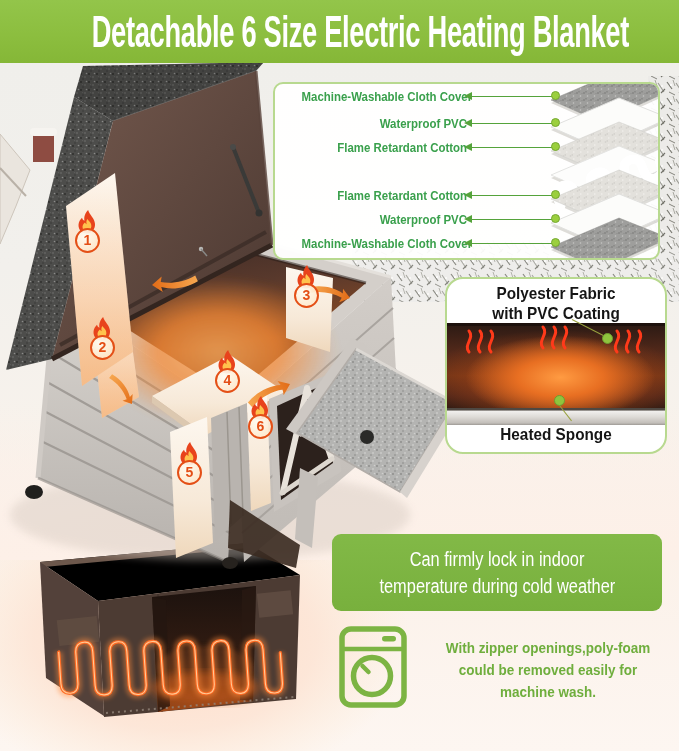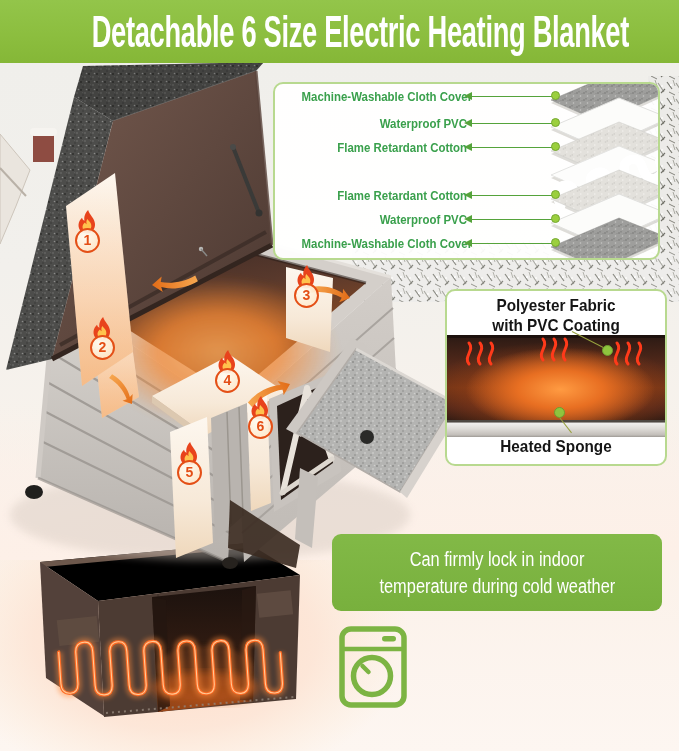--- a/index.html
+++ b/index.html
@@ -26,22 +26,22 @@
           transform:scaleX(.88);transform-origin:right center;white-space:nowrap;
           text-shadow:-1px -1px 0 #fff,1px -1px 0 #fff,-1px 1px 0 #fff,1px 1px 0 #fff,0 0 3px #fff;}
   .lline{position:absolute;left:196px;width:84px;top:9px;border-top:1.6px solid #55a33b;}
   .lline i{display:block;position:absolute;}
   .lhead{left:-7px;top:-5.5px;width:0;height:0;border-right:8px solid #55a33b;
          border-top:4.5px solid transparent;border-bottom:4.5px solid transparent;}
   .ldot{right:-5px;top:-6px;width:7px;height:7px;border-radius:50%;
         background:#9bcf3e;border:1.5px solid #76a832;}
 
   
-  .fabric-panel{position:absolute;left:445px;top:289px;width:218px;height:173px;
-                background:#ffffff;border:2px solid #b8d98f;border-radius:10px;
+  .fabric-panel{position:absolute;left:445px;top:277px;width:218px;height:173px;
+                background:#ffffff;border:2px solid #b8d98f;border-radius:18px;
                 overflow:hidden;z-index:20;}
   .fp-title{position:absolute;top:5px;left:0;width:100%;text-align:center;
             font-size:17px;line-height:20px;font-weight:600;color:#151515;transform:scaleX(.9);}
   .fabric-strip{position:absolute;left:0;top:44px;width:100%;height:85px;
       background:
         radial-gradient(95px 42px at 52% 64%, #ff9b42 0%, #e86f22 45%, rgba(180,70,20,0) 100%),
         radial-gradient(175px 70px at 50% 70%, #b44a16 0%, rgba(120,45,15,0) 75%),
         linear-gradient(180deg,#2a1a14 0%,#53291a 35%,#6e3317 62%,#4a241a 86%,#2e1a14 100%);
       box-shadow:inset 0 3px 0 #1d110d;}
   .sponge-strip{position:absolute;left:0;top:129px;width:100%;height:17px;
@@ -467,14 +467,19 @@
     <div>temperature during cold weather</div>
   </section>
 
   <svg class="wash-icon" width="70" height="84" viewBox="0 0 70 84">
     <rect x="4" y="4" width="62" height="76" rx="9" fill="none" stroke="#7cb443" stroke-width="5.5"></rect>
     <line x1="4" y1="24" x2="66" y2="24" stroke="#7cb443" stroke-width="4.5"></line>
     <rect x="44" y="11" width="14" height="5.5" rx="2.75" fill="#7cb443"></rect>
     <circle cx="34" cy="51" r="18.5" fill="none" stroke="#7cb443" stroke-width="5.5"></circle>
     <path d="M24.5 41 L30.5 47" stroke="#7cb443" stroke-width="4.5" stroke-linecap="round"></path>
   </svg>
+  <div class="wash-note">
+    <div>With zipper openings,poly-foam</div>
+    <div>could be removed easily for</div>
+    <div>machine wash.</div>
+  </div>
 
 </div>
 
 </body></html>

